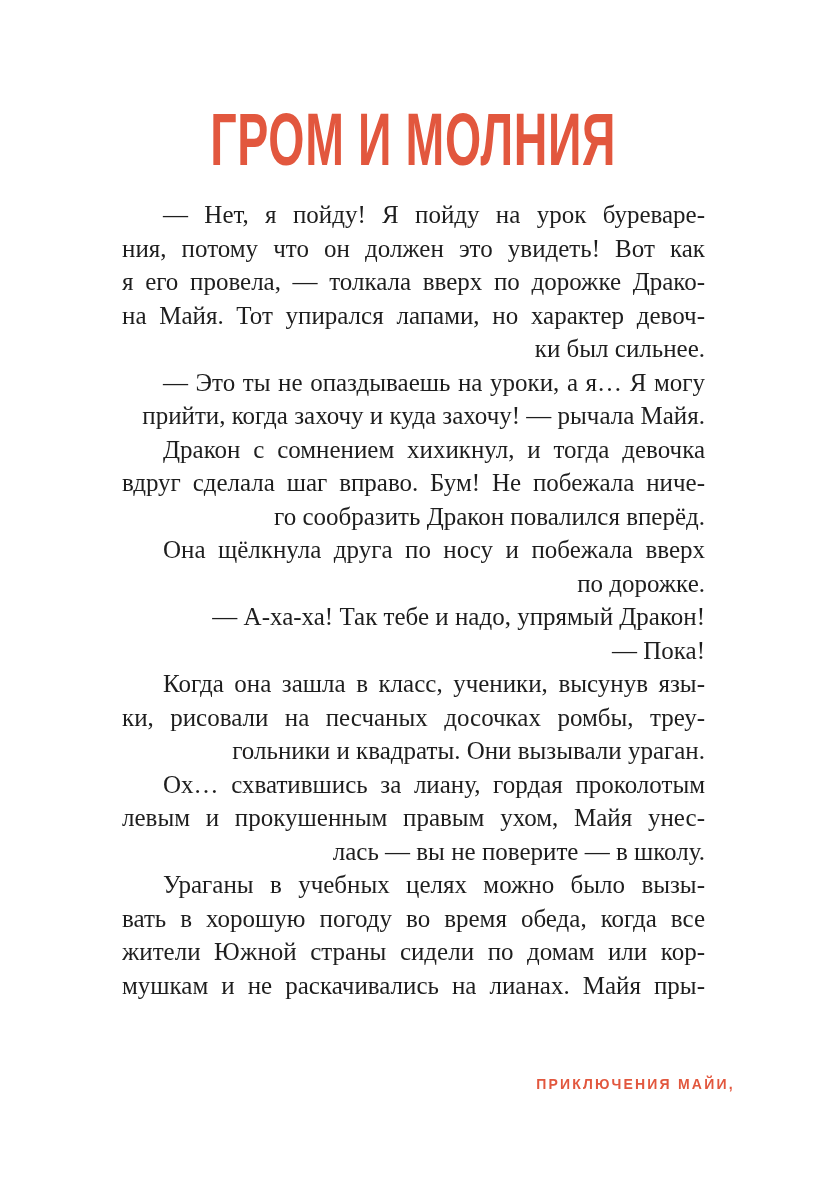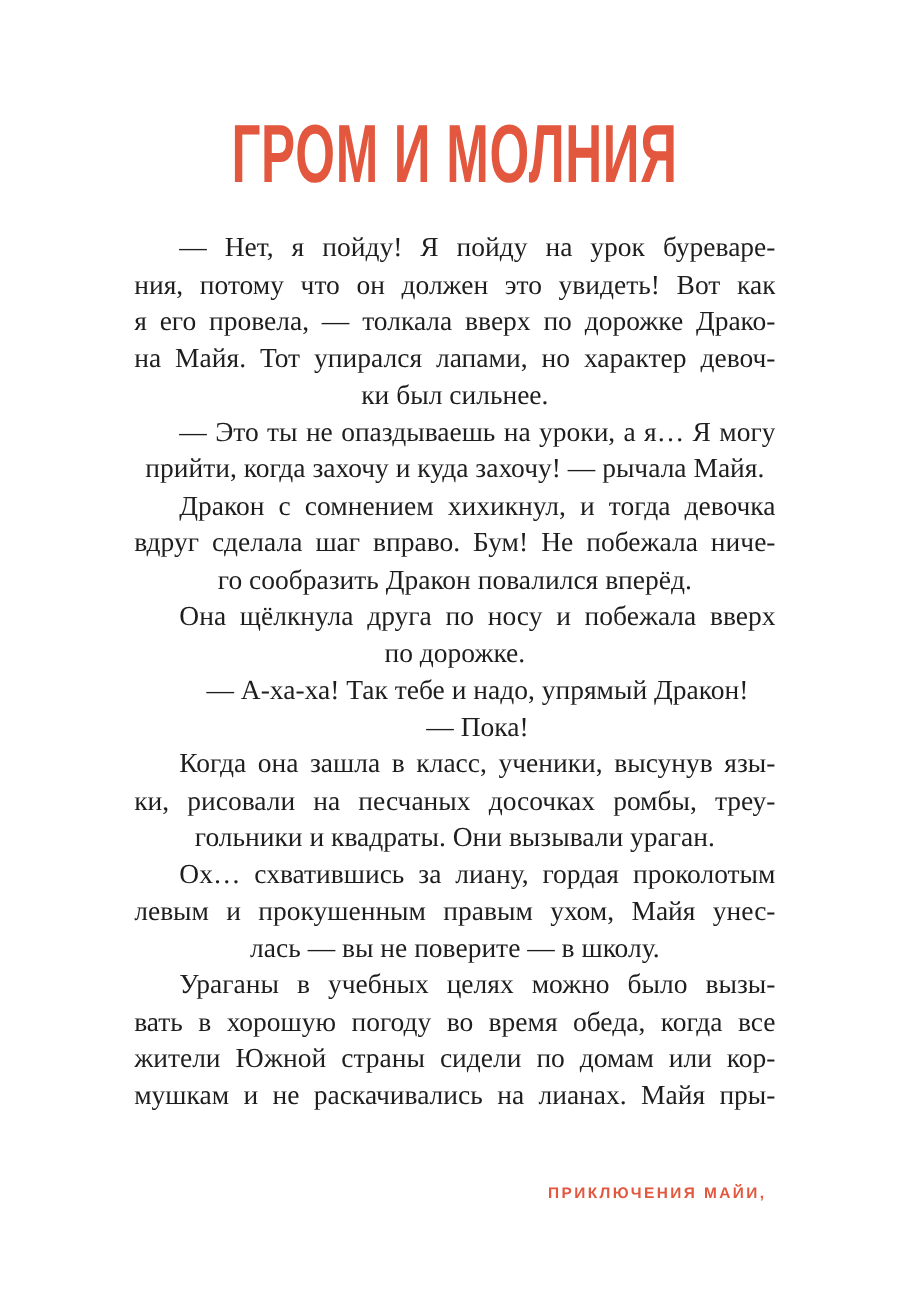--- a/index.html
+++ b/index.html
@@ -33,51 +33,50 @@
     font-size: 75px;
     letter-spacing: 1px;
     color: #e2573e;
     text-transform: uppercase;
     transform: scaleX(0.62);
     transform-origin: center top;
   }
   
   .body-text {
     position: absolute;
-    top: 209px;
+    top: 198px;
     left: 122px;
     width: 583px;
     font-family: "Liberation Serif", serif;
     font-size: 25px;
     color: #1e1e1e;
   }
   .para { margin: 0; }
   .line {
     height: 33.5px;
     line-height: 33.5px;
     overflow: hidden;
-    text-align: center;
+    text-align: right;
     white-space: normal;
   }
   .line.jfull {
     text-align: justify;
     text-align-last: justify;
   }
   .line.first {
     padding-left: 41px;
   }
   
   .footer {
     position: absolute;
     top: 1074px;
     right: 70px;
     display: flex;
     flex-direction: row;
     align-items: flex-end;
-    gap: 38px;
     font-family: "Liberation Sans", sans-serif;
     color: #e2573e;
   }
   .footer-lines {
     text-align: right;
   }
   .footer-line1 {
     font-size: 14px;
     font-weight: bold;
     letter-spacing: 2.2px;

